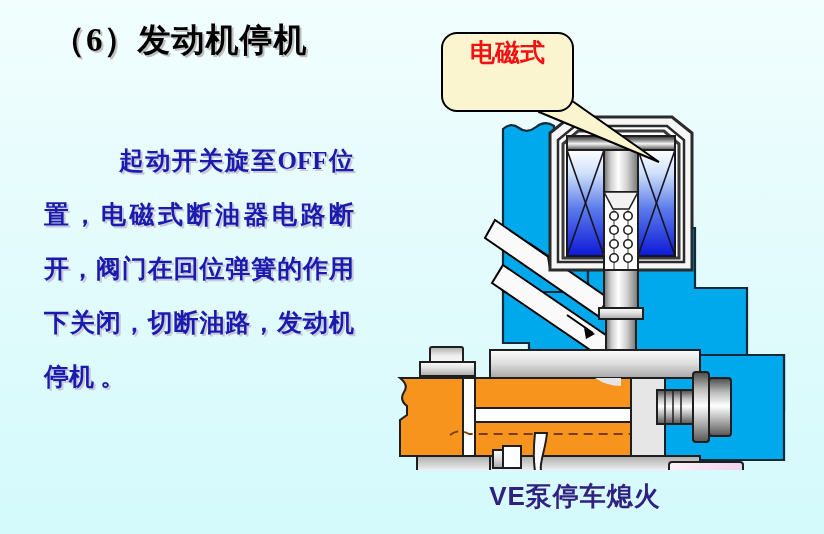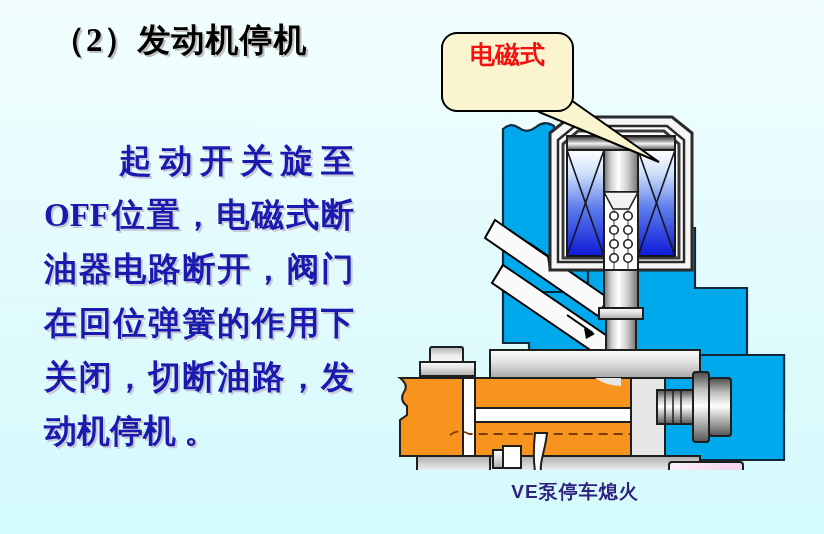--- a/index.html
+++ b/index.html
@@ -37,21 +37,21 @@
     text-shadow: 2px 2px 0px #bfbfbf;
     font-family: "Liberation Serif", "DejaVu Serif", serif;
   }
 
   
   #body-text {
     position: absolute;
     left: 44px;
     top: 134px;
     width: 310px;
-    font-size: 33px;
+    font-size: 25px;
     font-weight: bold;
     line-height: 54px;
     color: #1A1AAE;
     text-indent: 75px;
     text-align: justify;
     text-shadow: 2px 2px 0px #c8c8d8;
     font-family: "Liberation Serif", "DejaVu Serif", serif;
   }
 
   
@@ -76,40 +76,40 @@
   #callout-text {
     position: absolute;
     left: 0; top: 6px;
     width: 133px;
     text-align: center;
     color: #F41010;
     font-size: 25px;
     font-weight: bold;
     line-height: 34px;
     z-index: 3;
-    font-family: Liberation Serif, serif;
+    font-family: Liberation Mono, monospace;
   }
   #callout-tail {
     position: absolute;
     left: 90px;
     top: 38px;
     width: 135px;
     height: 100px;
     z-index: 1;
     overflow: visible;
   }
 
   
   #caption {
     position: absolute;
     left: 445px;
     top: 479px;
     width: 260px;
     text-align: center;
-    font-size: 19px;
+    font-size: 26px;
     font-weight: bold;
     color: #302080;
     letter-spacing: 1px;
     font-family: "Liberation Sans", "DejaVu Sans", sans-serif;
   }
 
   
   #figure {
     position: absolute;
     left: 395px;
@@ -117,21 +117,21 @@
     width: 429px;
     height: 410px;
   }
   #figure svg { display: block; }
 </style>
 </head>
 <body>
 
 <div id="slide">
 
-  <div id="slide-title">（2）发动机停机</div>
+  <div id="slide-title">（6）发动机停机</div>
 
   <div id="body-text">起动开关旋至OFF位置，电磁式断油器电路断开，阀门在回位弹簧的作用下关闭，切断油路，发动机停机 。</div>
 
   <div id="figure">
     <svg width="429" height="410" viewBox="0 0 429 410" xmlns="http://www.w3.org/2000/svg">
       <defs>
 
         <linearGradient id="gMetalV" x1="0" y1="0" x2="0" y2="1">
           <stop offset="0%" stop-color="#6F6F6F"></stop>
           <stop offset="18%" stop-color="#C9C9C9"></stop>

